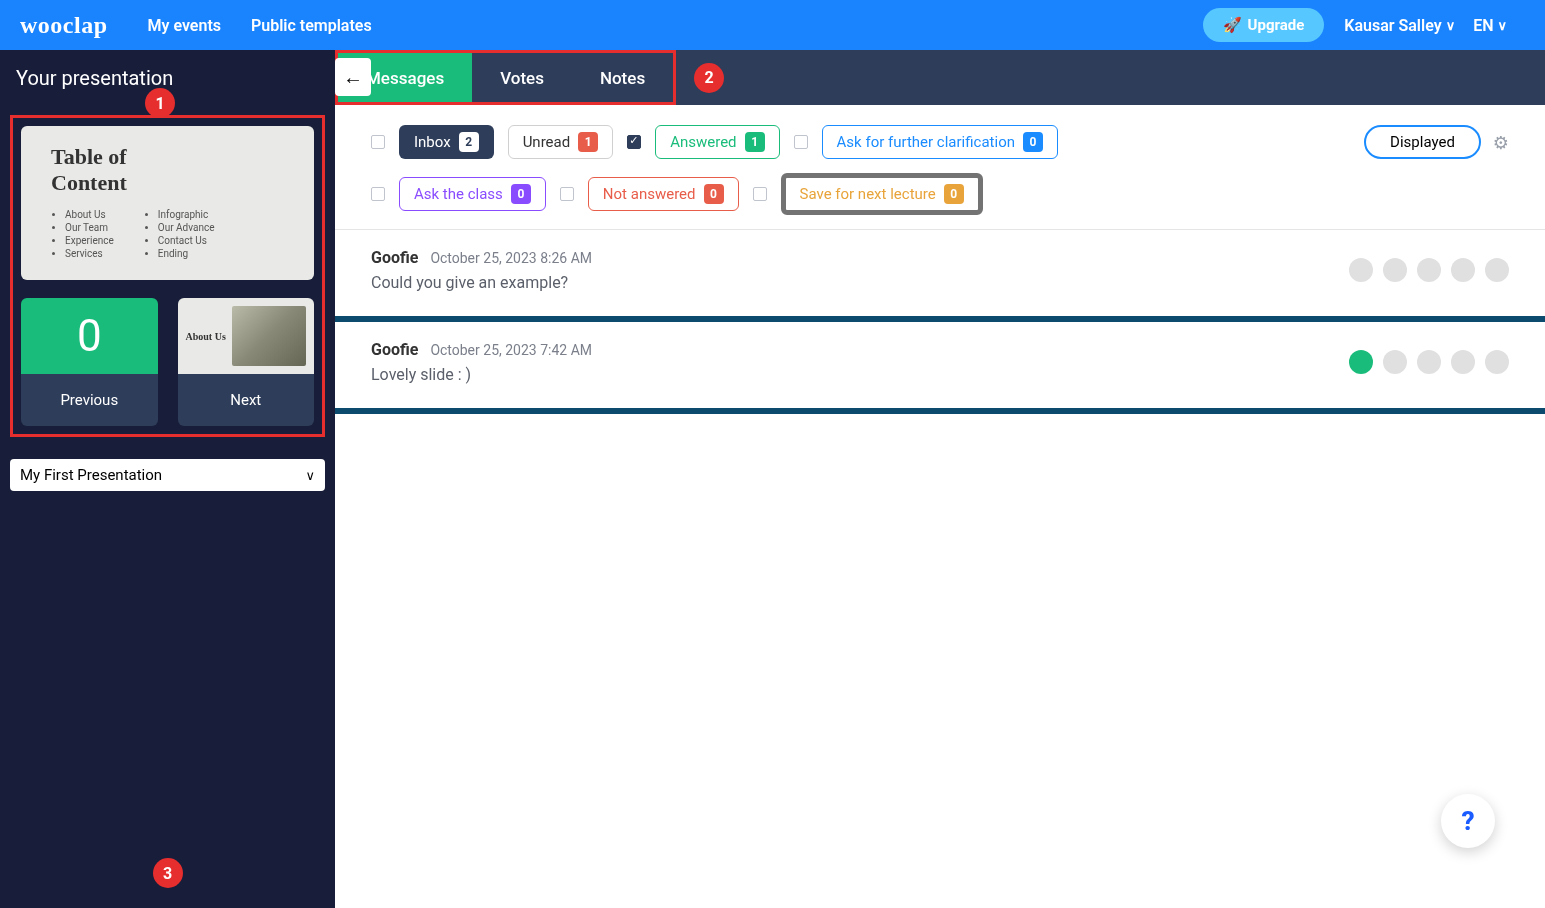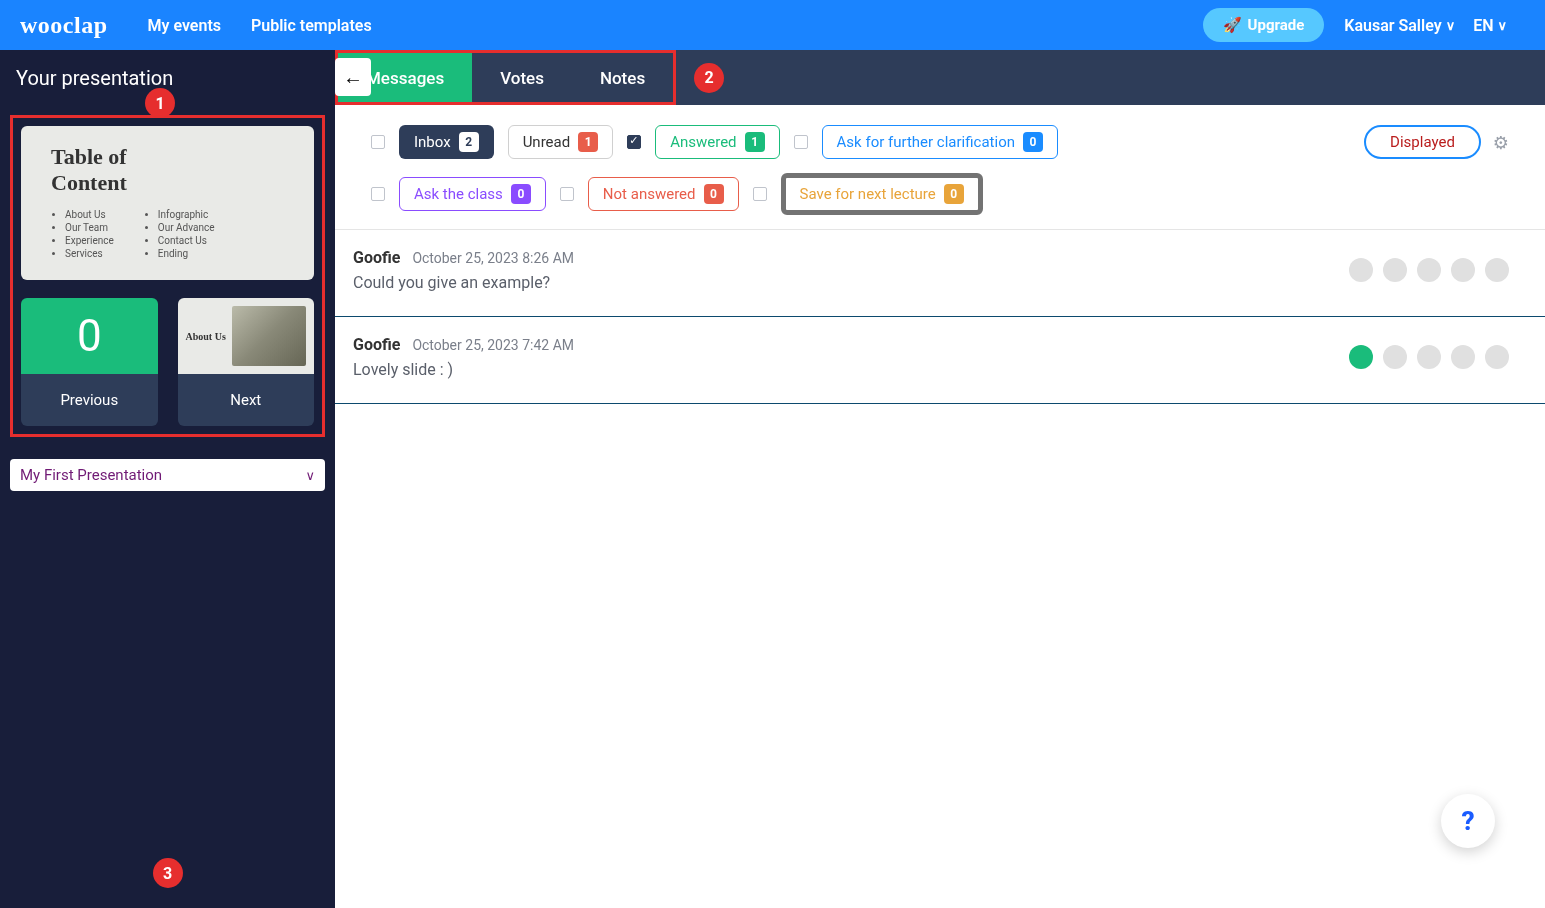--- a/index.html
+++ b/index.html
@@ -39,21 +39,21 @@
   .slide-cols li { margin-bottom: 2px; }
 
   .prevnext-row { display: flex; gap: 20px; margin-top: 18px; }
   .pn-card { flex: 1; display: flex; flex-direction: column; border-radius: 6px; overflow: hidden; }
   .pn-preview-prev { background: #1abc7b; height: 76px; display: flex; align-items: center; justify-content: center; font-size: 44px; font-weight: 400; color: #fff; }
   .pn-preview-next { background: #e9eae7; height: 76px; display: flex; align-items: center; padding: 8px; gap: 6px; }
   .pn-preview-next .aboutus { font-family: "Comic Sans MS", cursive; font-size: 10px; font-weight: 700; color: #333; }
   .pn-preview-next .imgph { flex: 1; background: linear-gradient(135deg,#bba 0%,#887 50%,#665 100%); height: 100%; border-radius: 2px; }
   .pn-label { background: #2e3d59; height: 52px; display: flex; align-items: center; justify-content: center; font-size: 15px; cursor: pointer; }
 
-  .preso-select { margin-top: 22px; height: 32px; border-radius: 4px; background: #fff; color: #701a75; display: flex; align-items: center; justify-content: space-between; padding: 0 10px; font-size: 15px; cursor: pointer; }
+  .preso-select { margin-top: 22px; height: 32px; border-radius: 4px; background: #fff; color: #000000; display: flex; align-items: center; justify-content: space-between; padding: 0 10px; font-size: 15px; cursor: pointer; }
 
   .sidebar-flex-spacer { flex: 1; }
 
   .timer-block { padding: 10px 8px 8px 8px; }
   .timer-title { font-size: 17px; margin-bottom: 8px; }
   .timer-hr { width: 30px; border: none; border-top: 1px solid #6b6f85; margin-bottom: 14px; }
   .timer-row { display: flex; gap: 10px; align-items: center; }
   .timer-display { background: #2e3d59; border-radius: 6px; height: 54px; display: flex; align-items: center; justify-content: center; font-size: 26px; letter-spacing: 1px; padding: 0 14px; font-weight: 400; }
   .timer-btn { width: 48px; height: 54px; background: #2e3d59; border-radius: 6px; display: flex; align-items: center; justify-content: center; cursor: pointer; font-size: 20px; color: #fff; }
 
@@ -76,25 +76,25 @@
   .count-badge { border-radius: 4px; min-width: 20px; height: 20px; display: inline-flex; align-items: center; justify-content: center; font-size: 12px; font-weight: 700; padding: 0 4px; }
   .count-badge.white { background: #fff; color: #2e3d59; }
   .count-badge.red { background: #e85d4a; color: #fff; }
   .count-badge.green { background: #1abc7b; color: #fff; }
   .count-badge.blue { background: #1a8cff; color: #fff; }
   .count-badge.purple { background: #8a4cff; color: #fff; }
   .count-badge.orange { background: #e8a43a; color: #fff; }
   .count-badge.redoutline { background: #e85d4a; color: #fff; }
 
   .right-controls { margin-left: auto; display: flex; align-items: center; gap: 12px; }
-  .displayed-btn { border: 2px solid #1a8cff; color: #b91c1c; border-radius: 20px; padding: 6px 24px; font-size: 15px; background: #fff; cursor: pointer; }
+  .displayed-btn { border: 2px solid #1a8cff; color: #000000; border-radius: 20px; padding: 6px 24px; font-size: 15px; background: #fff; cursor: pointer; }
   .gear { font-size: 18px; color: #9aa0aa; cursor: pointer; }
 
   .msg-list { }
-  .msg { padding: 18px 36px 24px 18px; border-bottom: 1px solid #0c4a6e; position: relative; }
+  .msg { padding: 18px 36px 24px 36px; border-bottom: 6px solid #0c4a6e; position: relative; }
   .msg-head { display: flex; align-items: baseline; gap: 12px; margin-bottom: 6px; }
   .msg-author { font-weight: 700; font-size: 16px; color: #333; }
   .msg-date { font-size: 14px; color: #7a7f8a; }
   .msg-body { font-size: 16px; color: #5a5f6a; }
   .tag-dots { position: absolute; right: 36px; top: 28px; display: flex; gap: 10px; }
   .dot { width: 24px; height: 24px; border-radius: 50%; background: #e0e0e0; }
   .dot.on { background: #1abc7b; }
 
   .help-fab { position: fixed; right: 50px; bottom: 60px; width: 54px; height: 54px; border-radius: 50%; background: #fff; box-shadow: 0 4px 14px rgba(0,0,0,0.18); display: flex; align-items: center; justify-content: center; font-size: 26px; font-weight: 800; color: #1a5cff; cursor: pointer; }
 

